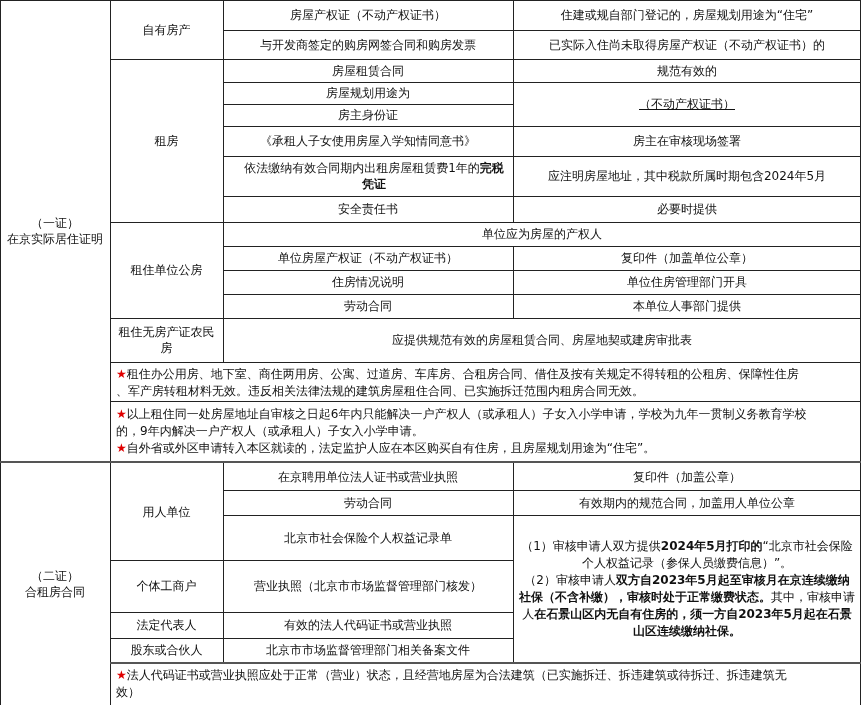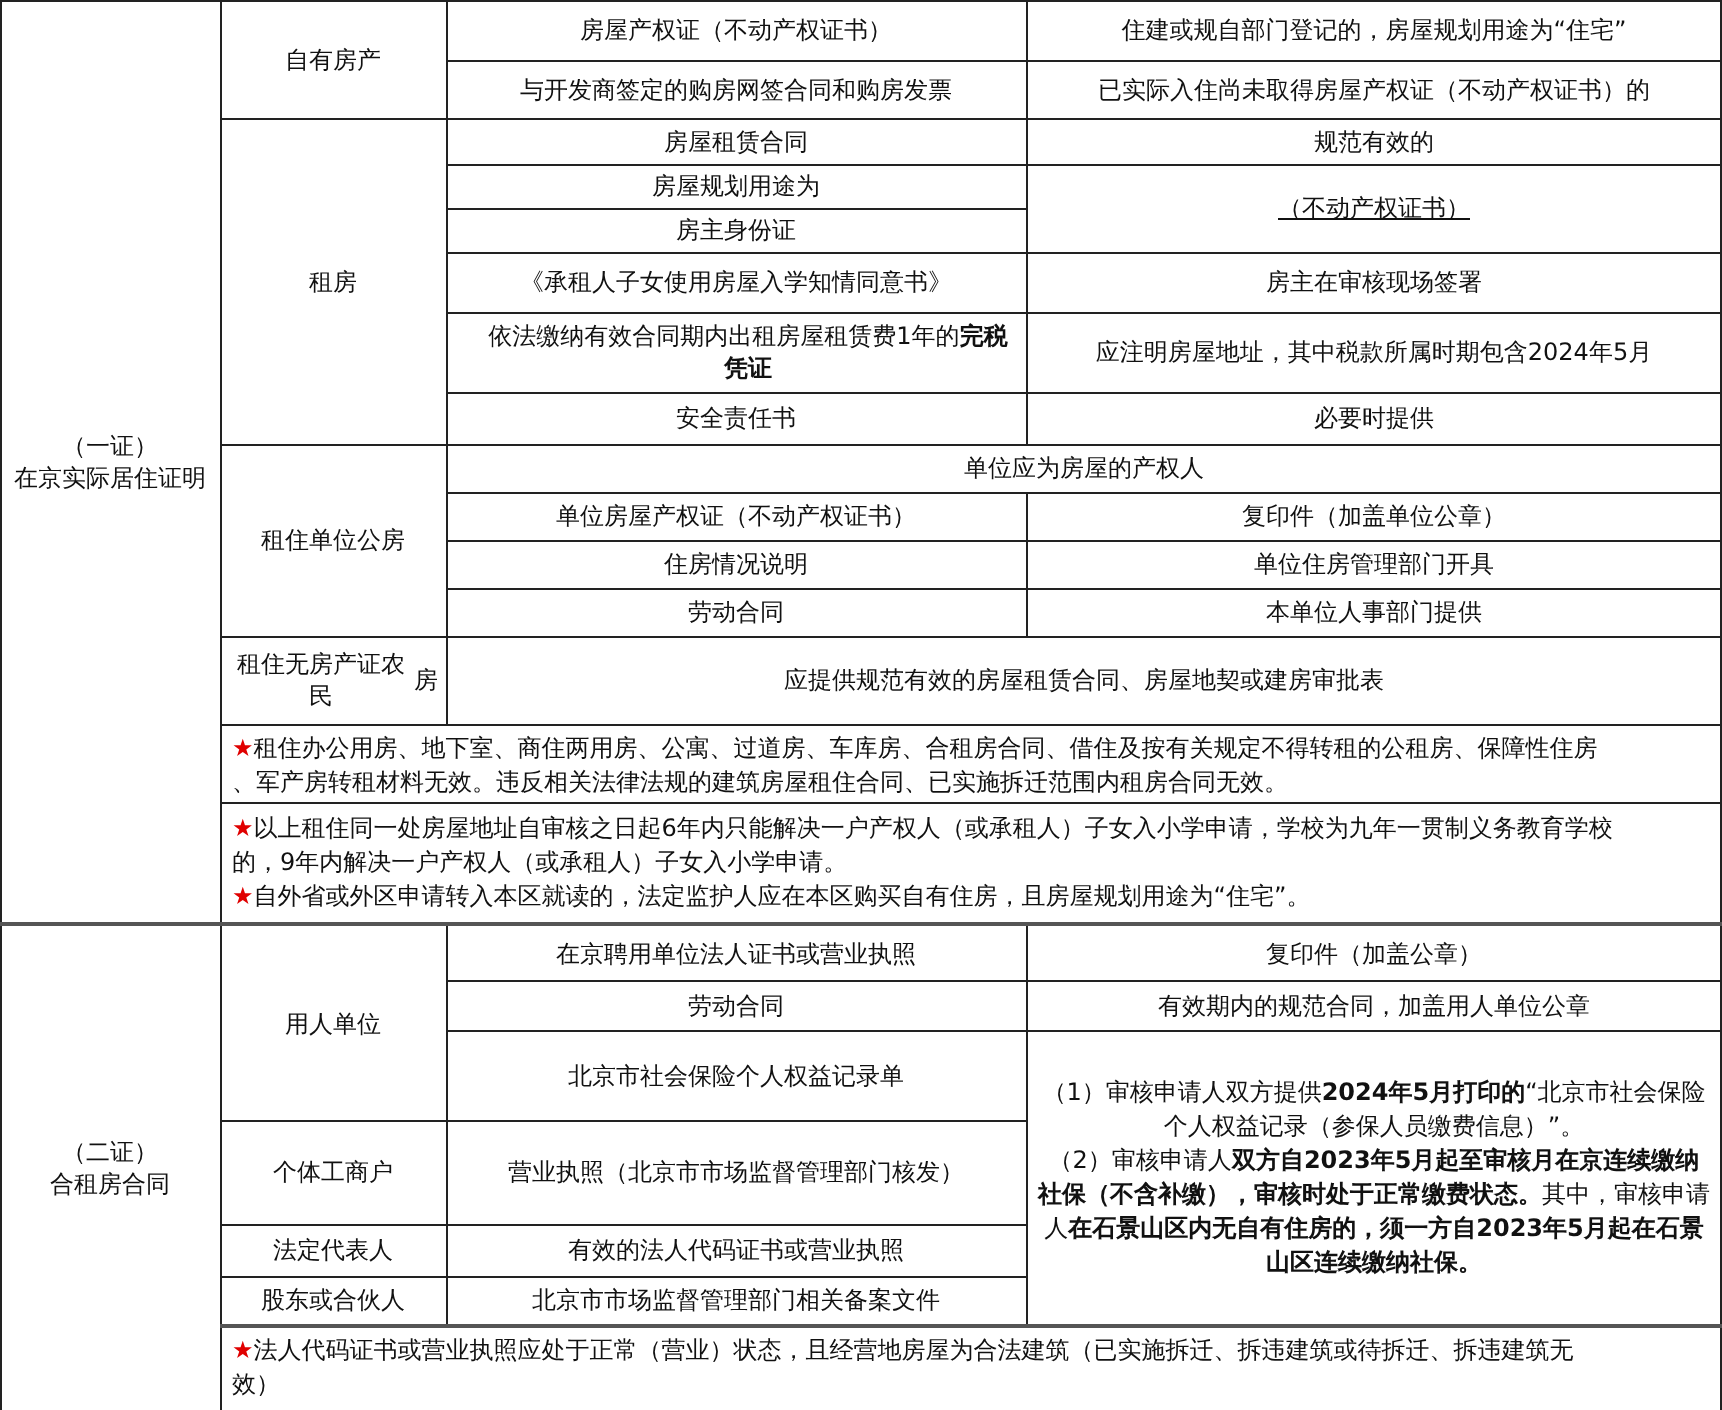--- a/index.html
+++ b/index.html
@@ -45,21 +45,21 @@
 
 <div class="c" style="left:110px;top:222px;width:113px;height:96px;">租住单位公房</div>
 <div class="c" style="left:223px;top:222px;width:638px;height:24px;">单位应为房屋的产权人</div>
 <div class="c" style="left:223px;top:246px;width:290px;height:24px;">单位房屋产权证（不动产权证书）</div>
 <div class="c" style="left:513px;top:246px;width:348px;height:24px;">复印件（加盖单位公章）</div>
 <div class="c" style="left:223px;top:270px;width:290px;height:24px;">住房情况说明</div>
 <div class="c" style="left:513px;top:270px;width:348px;height:24px;">单位住房管理部门开具</div>
 <div class="c" style="left:223px;top:294px;width:290px;height:24px;">劳动合同</div>
 <div class="c" style="left:513px;top:294px;width:348px;height:24px;">本单位人事部门提供</div>
 
-<div class="c" style="left:110px;top:318px;width:113px;height:44px;flex-direction:row;">
+<div class="c" style="left:110px;top:318px;width:113px;height:44px;flex-direction:column;">
   <span>租住无房产证农民</span>
   <span>房</span>
 </div>
 <div class="c" style="left:223px;top:318px;width:638px;height:44px;">应提供规范有效的房屋租赁合同、房屋地契或建房审批表</div>
 
 <div class="note" style="left:110px;top:364px;width:751px;height:36px;">
   <span class="star">★</span><span>租住办公用房、地下室、商住两用房、公寓、过道房、车库房、合租房合同、借住及按有关规定不得转租的公租房、保障性住房</span><br>
   <span>、军产房转租材料无效。违反相关法律法规的建筑房屋租住合同、已实施拆迁范围内租房合同无效。</span>
 </div>
 <div class="note" style="left:110px;top:404px;width:751px;height:58px;">

